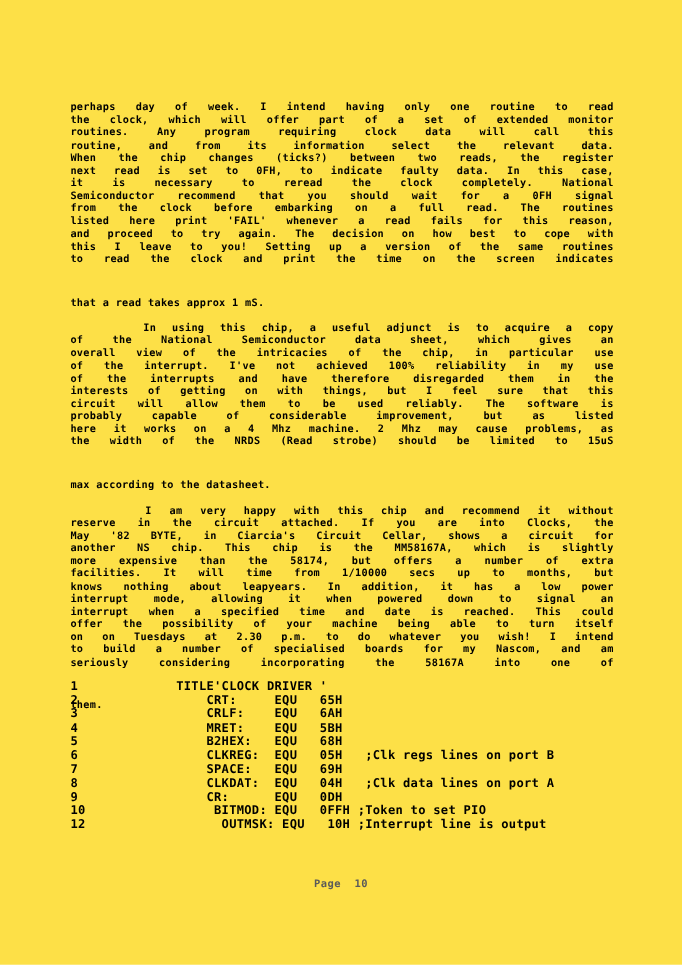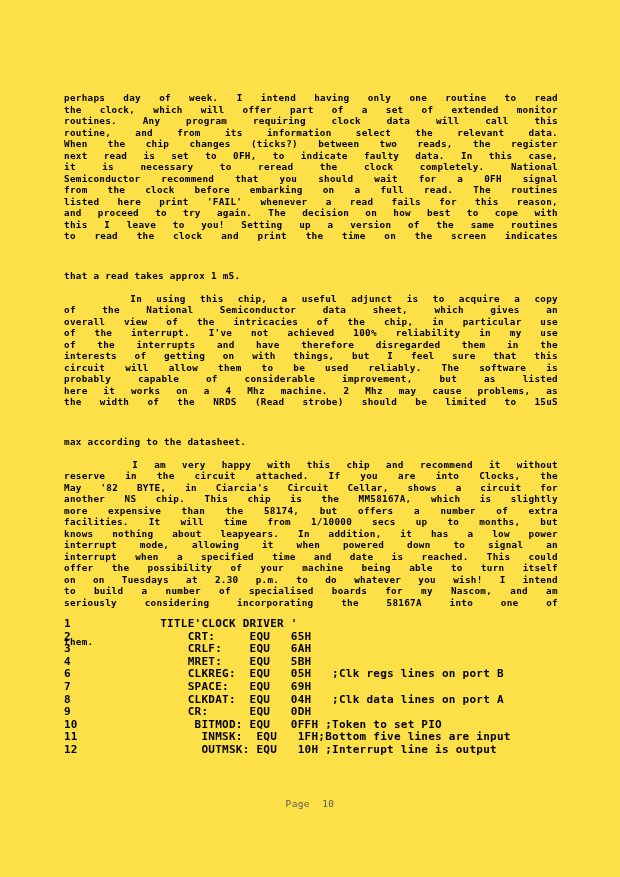--- a/index.html
+++ b/index.html
@@ -85,21 +85,21 @@
   }
 
   
   #footer {
     position: absolute;
     left: 0;
     top: 798px;
     width: 620px;
     text-align: center;
     font-size: 9.5px;
-    font-weight: normal;
+    font-weight: bold;
     letter-spacing: 0.4px;
     color: #5a5a5a;
     white-space: pre;
   }
 </style>
 </head>
 <body>
 
 <div id="page">
 
@@ -149,24 +149,24 @@
         <div class="line"><span class="w">seriously</span><span class="w">considering</span><span class="w">incorporating</span><span class="w">the</span><span class="w">58167A</span><span class="w">into</span><span class="w">one</span><span class="w">of</span></div>
         <div class="line ragged"><span class="w">them.</span></div>
       </div>
     </div>
 
   <div id="listing">
       <div class="code-line">1             TITLE'CLOCK DRIVER '</div>
       <div class="code-line">2                 CRT:     EQU   65H</div>
       <div class="code-line">3                 CRLF:    EQU   6AH</div>
       <div class="code-line">4                 MRET:    EQU   5BH</div>
+      <div class="code-line">5                 B2HEX:   EQU   68H</div>
       <div class="code-line">6                 CLKREG:  EQU   05H   ;Clk regs lines on port B</div>
       <div class="code-line">7                 SPACE:   EQU   69H</div>
       <div class="code-line">8                 CLKDAT:  EQU   04H   ;Clk data lines on port A</div>
       <div class="code-line">9                 CR:      EQU   0DH</div>
       <div class="code-line">10                 BITMOD: EQU   0FFH ;Token to set PIO</div>
-      <div class="code-line">11                  INMSK:  EQU   1FH;Bottom five lines are input</div>
       <div class="code-line">12                  OUTMSK: EQU   10H ;Interrupt line is output</div>
     </div>
 
   <div id="footer">Page  10</div>
 
 </div>
 
 </body></html>

